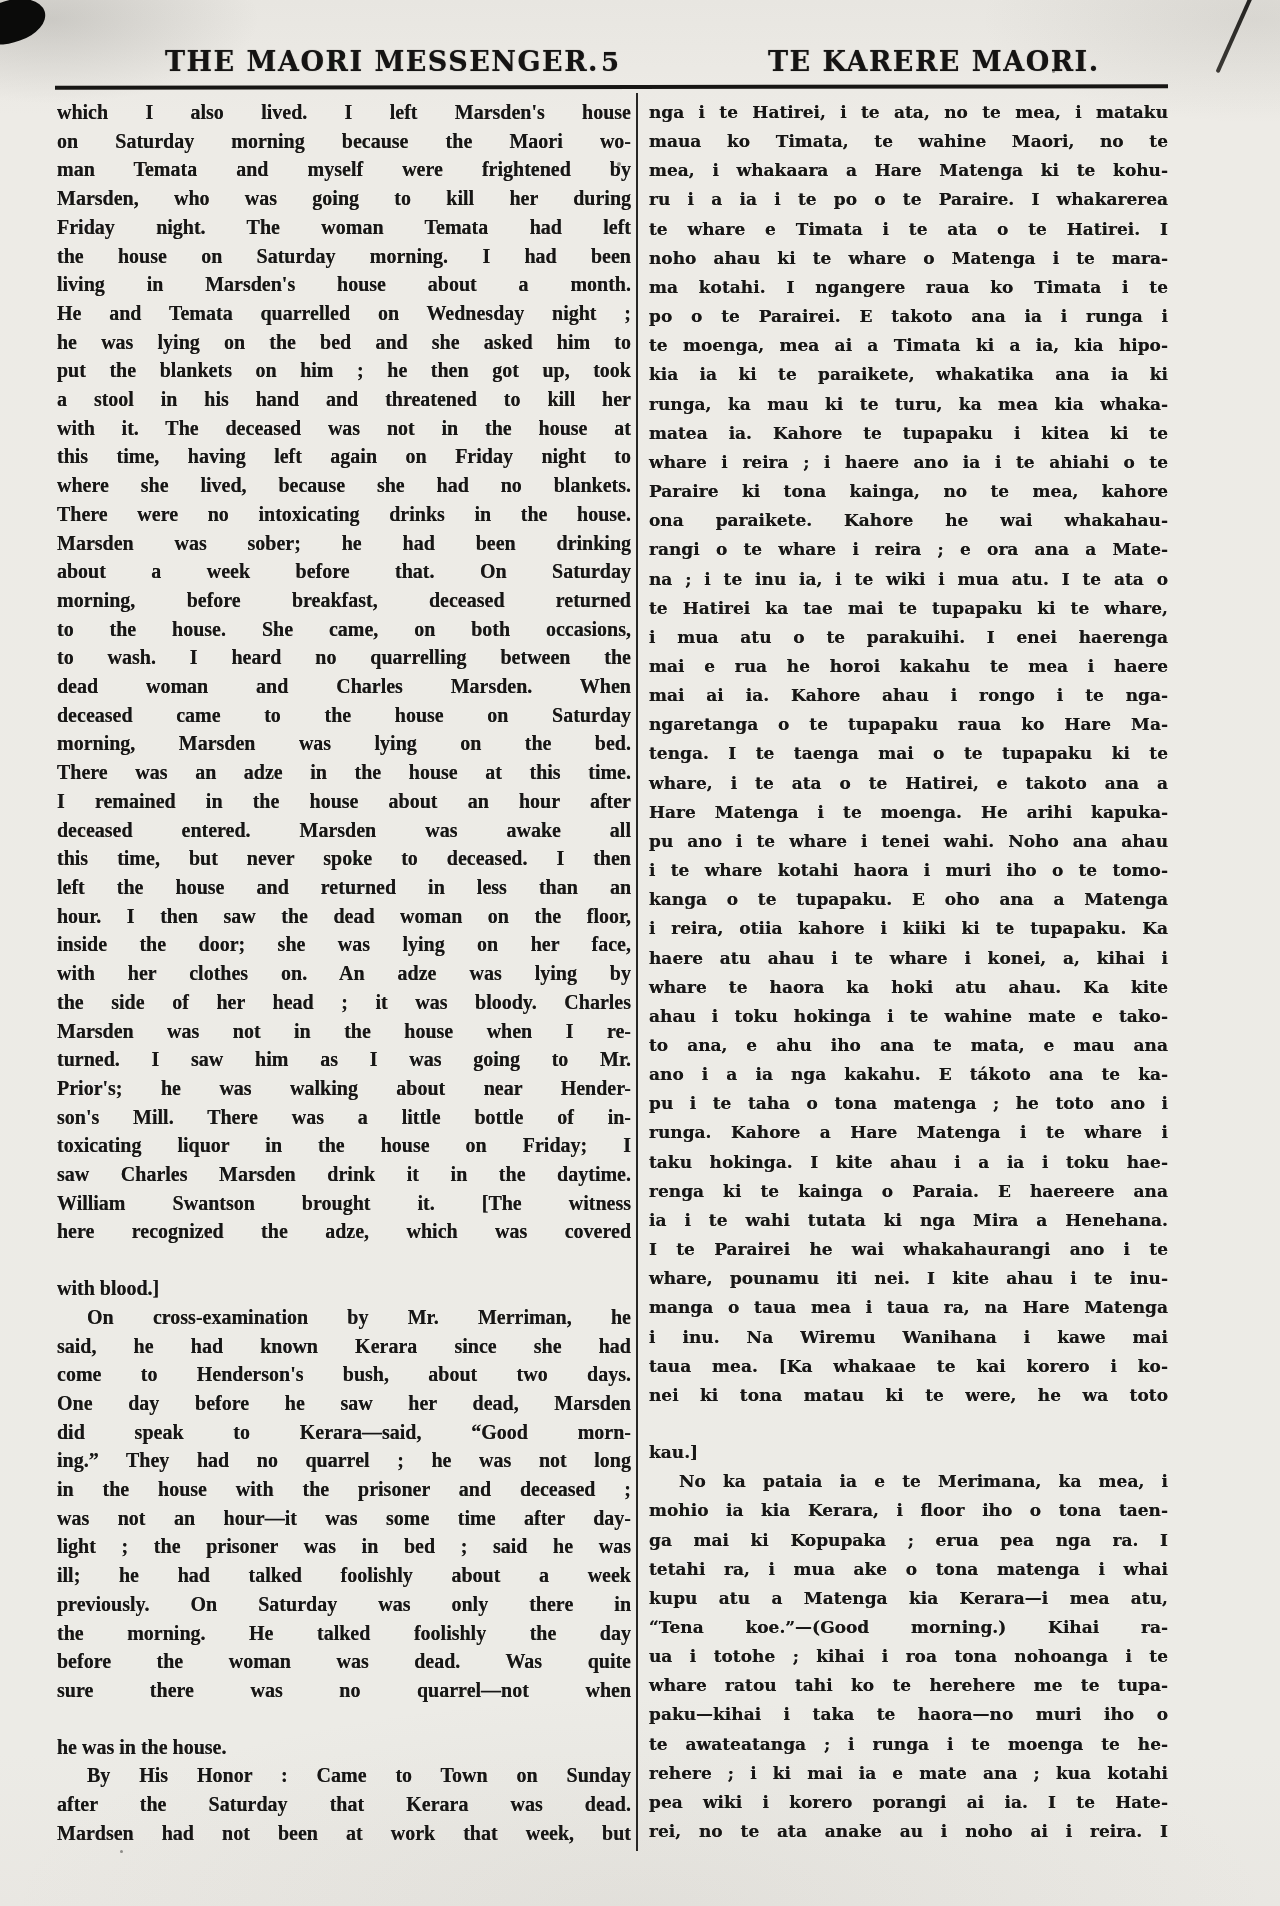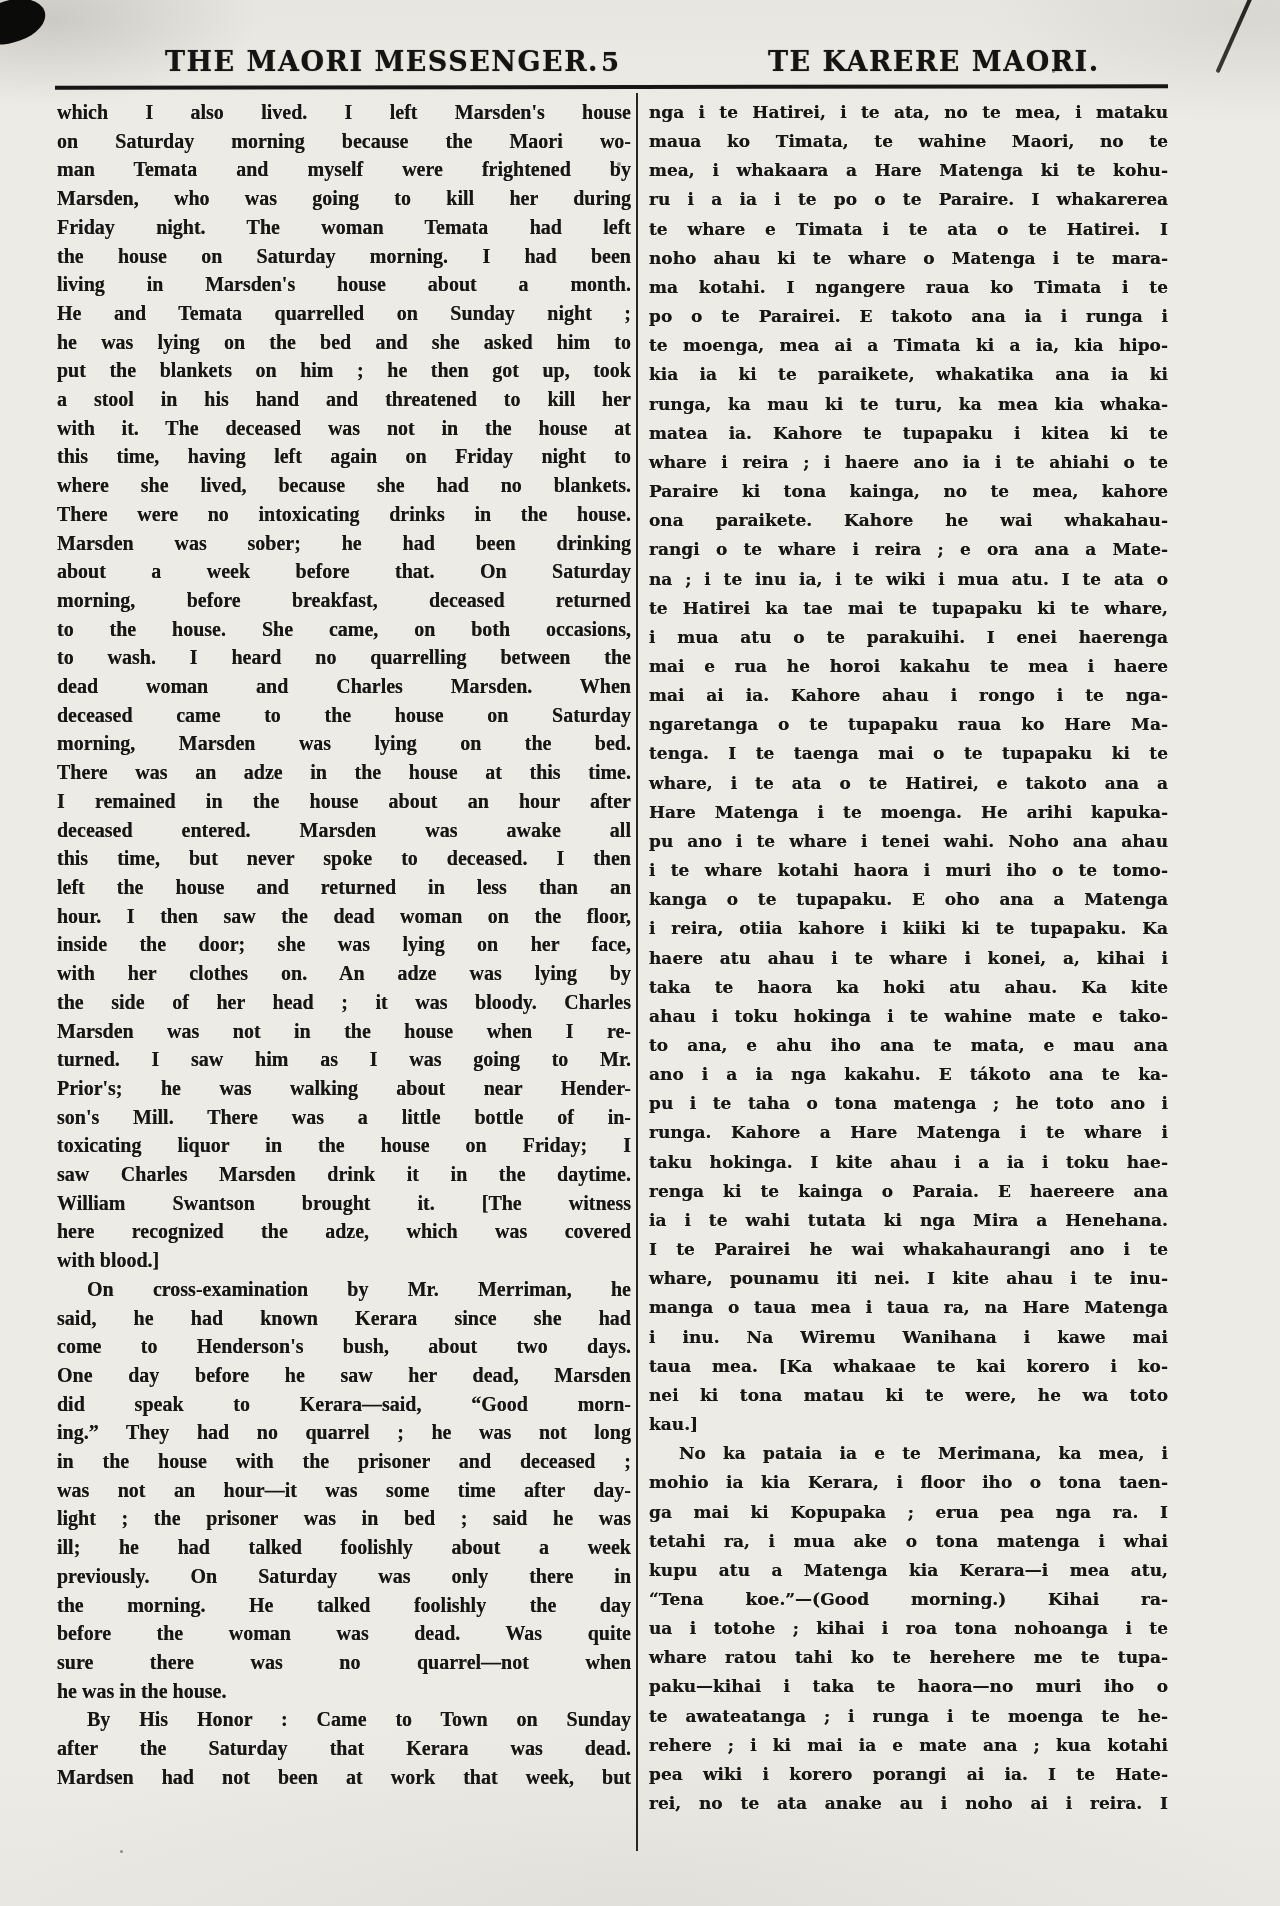--- a/index.html
+++ b/index.html
@@ -53,21 +53,21 @@
   }
 
   
   .col {
     position:absolute; top:98px; font-weight:700; color:#171615;
     text-shadow:0 0 0.6px rgba(15,15,14,.6);
   }
   .col-left  { left:57px;  width:574px; font-size:20px;   line-height:28.7px;font-family:Liberation Serif, serif; }
   .col-right { left:649px; width:519px; font-size:17px; line-height:29.15px; }
   .line { text-align:justify; text-align-last:justify; text-justify:inter-word; }
-  .line.e { text-align-last:left; }
+  .line.e { text-align-last:left;margin-top:28px; }
   .line.i { text-indent:30px; }
 </style>
 </head>
 <body>
 
 <div class="page">
 
   <div class="ink-blob"></div>
   <div class="pen-mark"></div>
   <div class="speck" style="left:617px; top:162px; width:4px; height:4px;"></div>
@@ -84,21 +84,21 @@
   <div class="vrule"></div>
 
   <div class="col col-left">
       <div class="line">which I also lived.  I left Marsden's house</div>
       <div class="line">on Saturday morning because the Maori wo-</div>
       <div class="line">man Temata and myself were frightened by</div>
       <div class="line">Marsden, who was going to kill her during</div>
       <div class="line">Friday night.  The woman Temata had left</div>
       <div class="line">the house on Saturday morning.  I had been</div>
       <div class="line">living in Marsden's house about a month.</div>
-      <div class="line">He and Temata quarrelled on Sunday night ;</div>
+      <div class="line">He and Temata quarrelled on Wednesday night ;</div>
       <div class="line">he was lying on the bed and she asked him to</div>
       <div class="line">put the blankets on him ; he then got up, took</div>
       <div class="line">a stool in his hand and threatened to kill her</div>
       <div class="line">with it.  The deceased was not in the house at</div>
       <div class="line">this time, having left again on Friday night to</div>
       <div class="line">where she lived, because she had no blankets.</div>
       <div class="line">There were no intoxicating drinks in the house.</div>
       <div class="line">Marsden was sober; he had been drinking</div>
       <div class="line">about a week before that.  On Saturday</div>
       <div class="line">morning, before breakfast, deceased returned</div>
@@ -168,21 +168,21 @@
       <div class="line">mai ai ia.  Kahore ahau i rongo i te nga-</div>
       <div class="line">ngaretanga o te tupapaku raua ko Hare Ma-</div>
       <div class="line">tenga.  I te taenga mai o te tupapaku ki te</div>
       <div class="line">whare, i te ata o te Hatirei, e takoto ana a</div>
       <div class="line">Hare Matenga i te moenga.  He arihi kapuka-</div>
       <div class="line">pu ano i te whare i tenei wahi.  Noho ana ahau</div>
       <div class="line">i te whare kotahi haora i muri iho o te tomo-</div>
       <div class="line">kanga o te tupapaku.  E oho ana a Matenga</div>
       <div class="line">i reira, otiia kahore i kiiki ki te tupapaku.  Ka</div>
       <div class="line">haere atu ahau i te whare i konei, a, kihai i</div>
-      <div class="line">taka te haora ka hoki atu ahau.  Ka kite</div>
+      <div class="line">whare te haora ka hoki atu ahau.  Ka kite</div>
       <div class="line">ahau i toku hokinga i te wahine mate e tako-</div>
       <div class="line">to ana, e ahu iho ana te mata, e mau ana</div>
       <div class="line">ano i a ia nga kakahu.  E tákoto ana te ka-</div>
       <div class="line">pu i te taha o tona matenga ; he toto ano i</div>
       <div class="line">runga.  Kahore a Hare Matenga i te whare i</div>
       <div class="line">taku hokinga.  I kite ahau i a ia i toku hae-</div>
       <div class="line">renga ki te kainga o Paraia.  E haereere ana</div>
       <div class="line">ia i te wahi tutata ki nga Mira a Henehana.</div>
       <div class="line">I te Parairei he wai whakahaurangi ano i te</div>
       <div class="line">whare, pounamu iti nei.  I kite ahau i te inu-</div>

